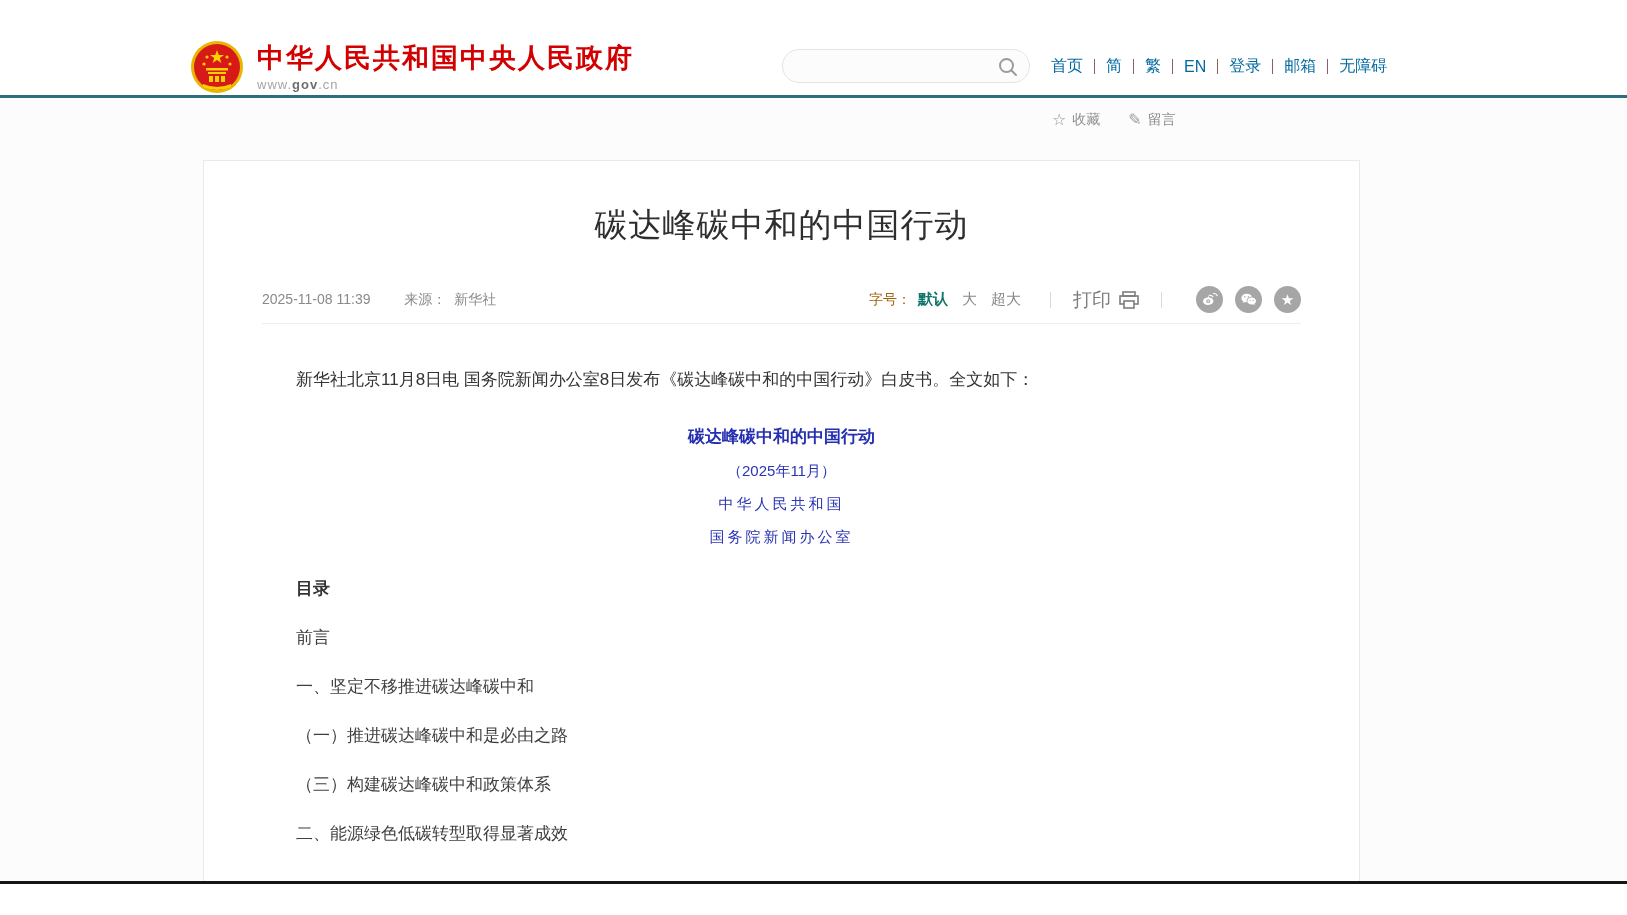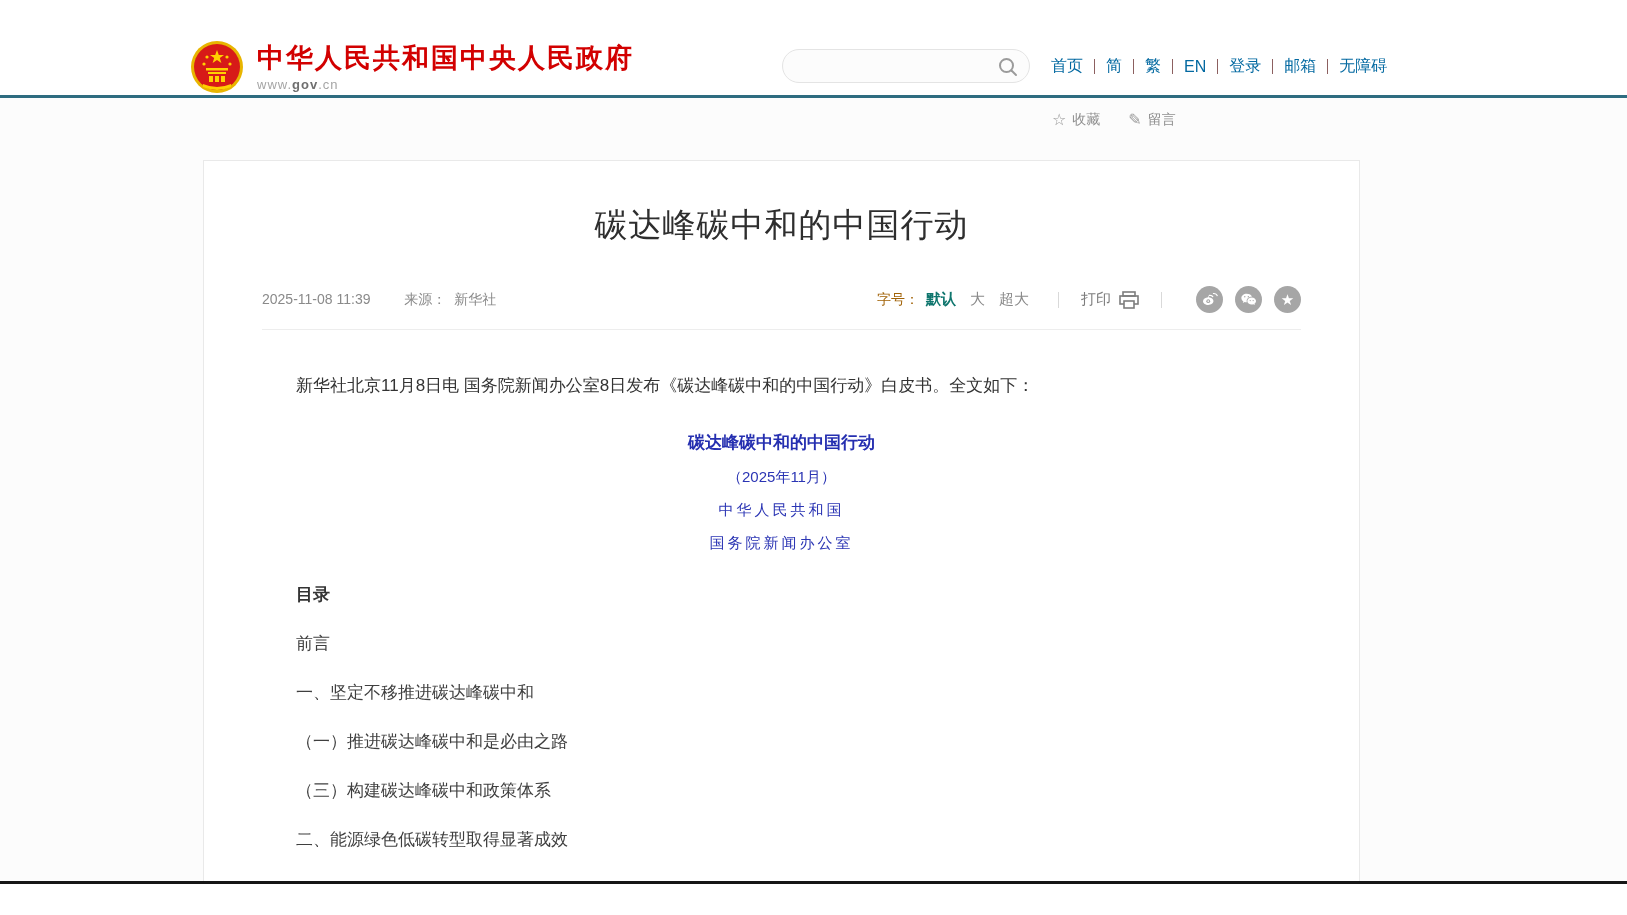--- a/index.html
+++ b/index.html
@@ -35,29 +35,29 @@
     font-size:14px; color:#8f8f8f; }
   .tool-link { display:flex; align-items:center; color:#8f8f8f; text-decoration:none; margin-right:28px; }
   .tool-link .glyph { font-size:16px; margin-right:6px; color:#9a9a9a; }
 
   
   .article-card { position:absolute; left:203px; top:62px; width:1157px; height:1400px;
     background:#fff; border:1px solid #e9e9e9; }
   .art-title { margin-top:42px; text-align:center; font-size:33px; font-weight:400;
     color:#2e2e2e; letter-spacing:1px; }
   .meta-row { margin:38px 58px 0; display:flex; justify-content:space-between; align-items:center;
-    font-size:14px; color:#8a8a8a; padding-bottom:16px; border-bottom:1px solid #ededed; }
+    font-size:14px; color:#8a8a8a; padding-bottom:10px; border-bottom:1px solid #ededed; }
   .meta-left .src-label { margin-left:30px; }
   .meta-left .src-val { margin-left:4px; }
   .meta-right { display:flex; align-items:center; }
   .fs-label { color:#a16207; }
   .fs-opt { margin:0 7px; color:#8a8a8a; text-decoration:none; font-size:15px; }
   .fs-opt.active { color:#0f766e; font-weight:bold; }
   .vsep { display:inline-block; width:1px; height:16px; background:#d9d9d9; margin:0 22px; }
-  .print-link { display:flex; align-items:center; color:#7d7d7d; text-decoration:none; font-size:15px; }
+  .print-link { display:flex; align-items:center; color:#7d7d7d; text-decoration:none; font-size:19px; }
   .print-link svg { margin-left:8px; }
   .share-circle { width:27px; height:27px; border-radius:50%; background:#a6a6a6; margin-left:12px;
     display:flex; align-items:center; justify-content:center; border:0; cursor:pointer; padding:0; }
   .share-circle .star-glyph { color:#fff; font-size:15px; line-height:1; }
 
   .art-body { margin:0 58px; font-size:17px; color:#333; }
   .lead { margin-top:42px; text-indent:2em; line-height:1.7; }
   .doc-title { margin-top:30px; text-align:center; font-size:17px; font-weight:bold; color:#252fb0; }
   .doc-line { margin-top:14px; text-align:center; font-size:15px; color:#2b35b4; }
   .doc-issuer { font-family:"Liberation Serif","DejaVu Serif",serif; letter-spacing:3px; }

